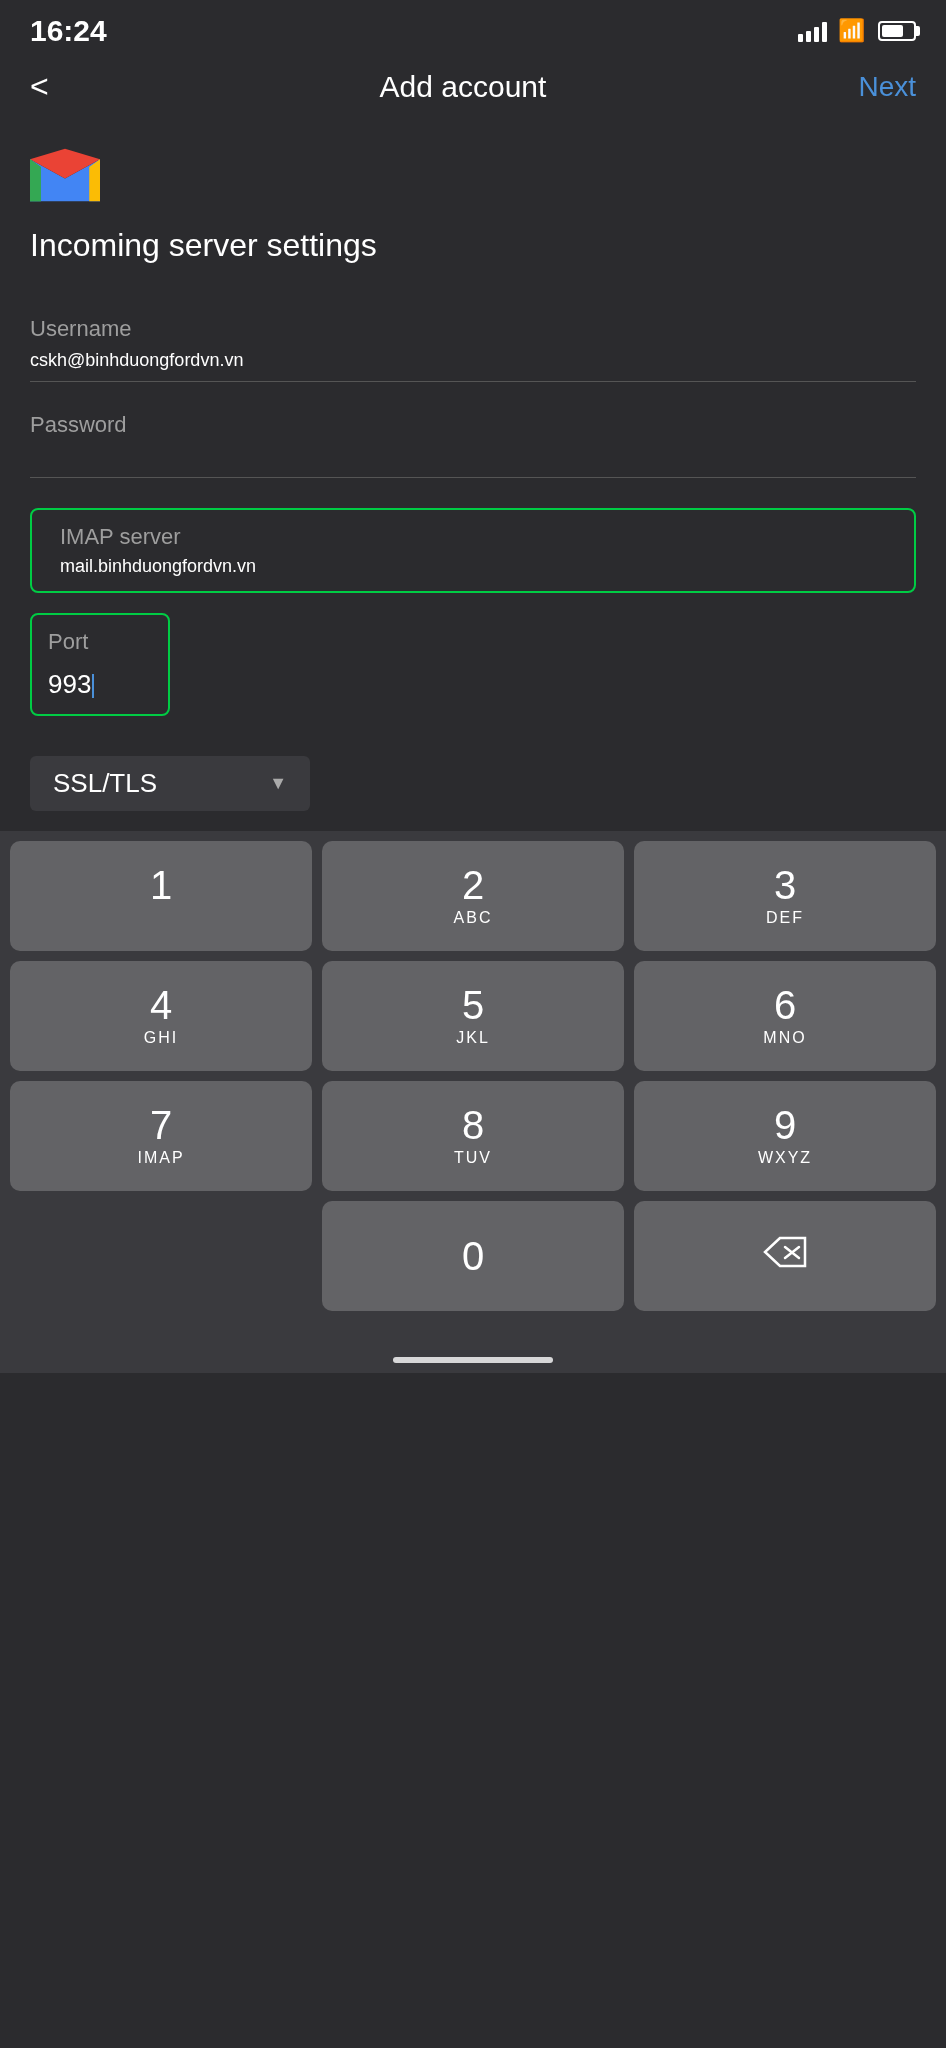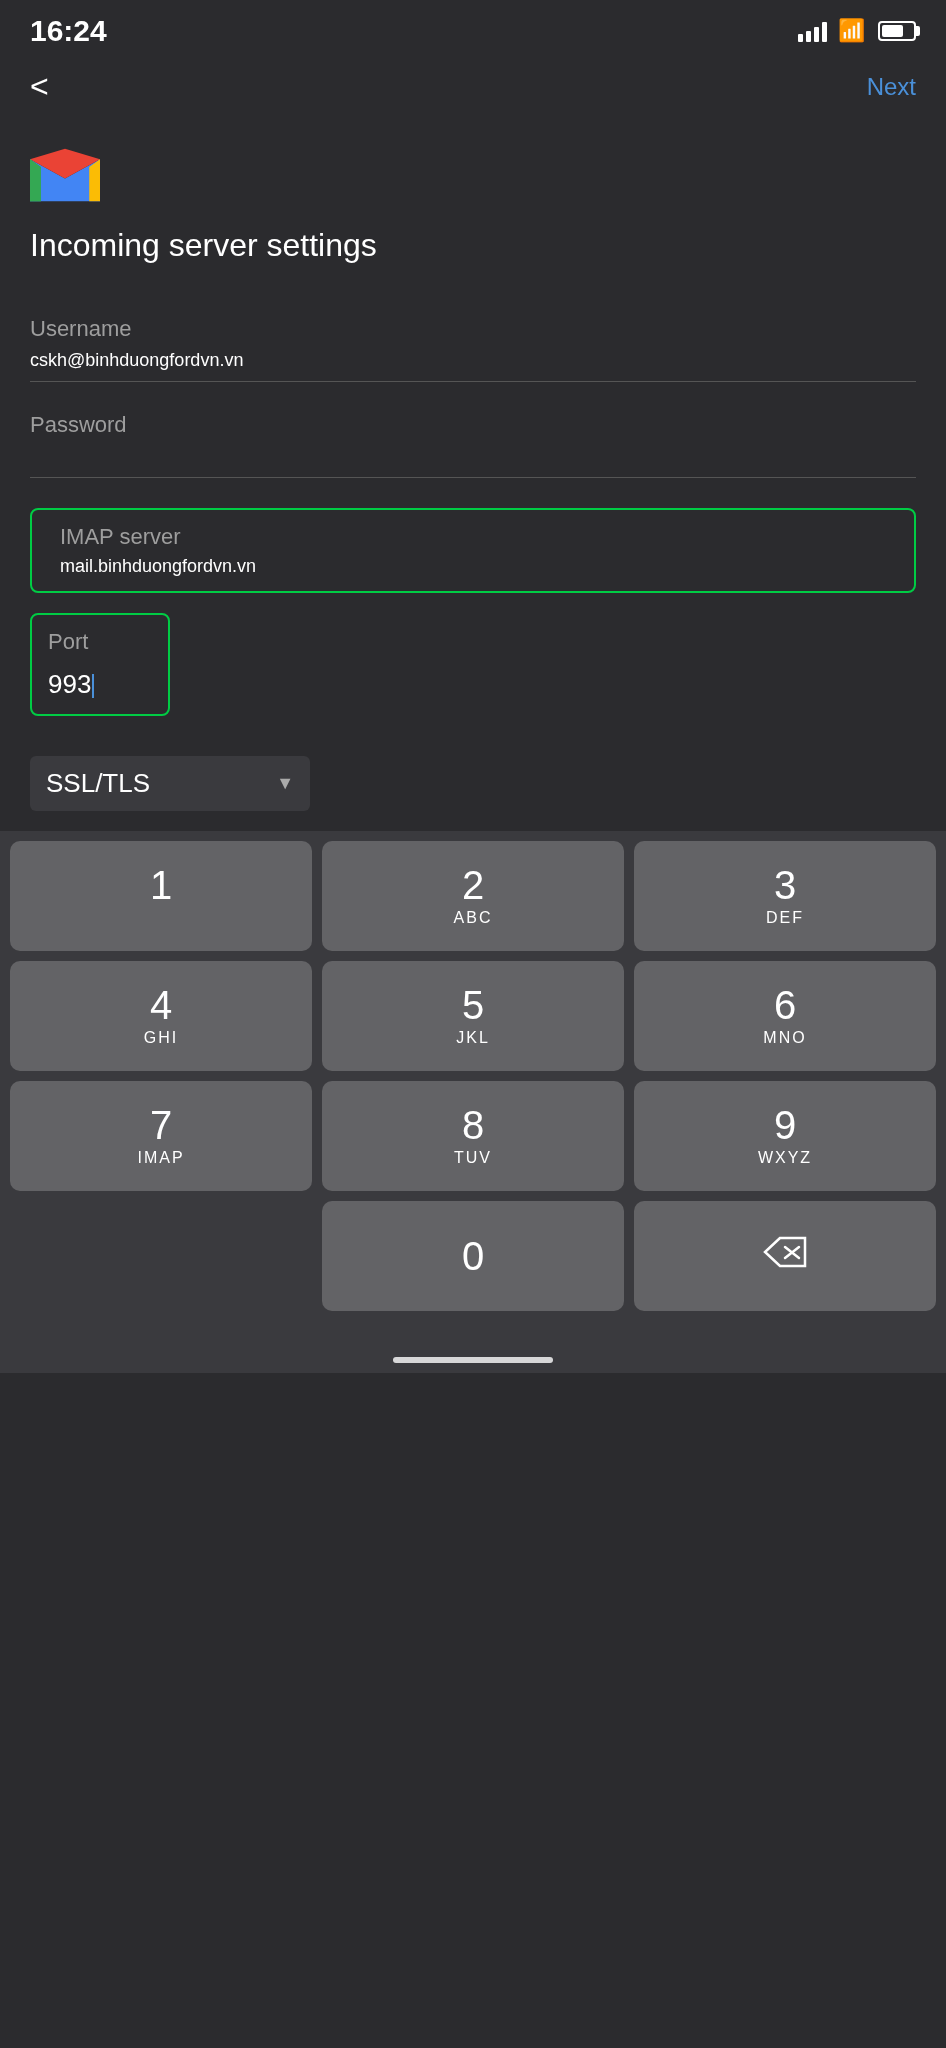--- a/index.html
+++ b/index.html
@@ -94,21 +94,21 @@
       width: 60px;
     }
     .nav-title {
       font-size: 30px;
       color: #ffffff;
       font-weight: 400;
       flex: 1;
       text-align: center;
     }
     .nav-next {
-      font-size: 24px;
+      font-size: 28px;
       color: #4a90d9;
       cursor: pointer;
       font-weight: 400;
       width: 80px;
       text-align: right;
     }
 
     
     .content {
       padding: 20px 30px 0 30px;
@@ -197,21 +197,21 @@
     }
     .security-label {
       font-size: 22px;
       color: #9e9e9e;
       margin-bottom: 10px;
     }
     .security-dropdown {
       display: flex;
       align-items: center;
       gap: 10px;
-      padding: 12px 16px;
+      padding: 12px 23px;
       background: #3a3a3e;
       border-radius: 6px;
       width: 280px;
     }
     .security-value {
       font-size: 26px;
       color: #ffffff;
       flex: 1;
     }
     .dropdown-arrow {
@@ -300,20 +300,21 @@
     </div>
     <span class="wifi-icon">📶</span>
     <div class="battery-icon">
       <div class="battery-fill"></div>
     </div>
   </div>
 </div>
 
 <div class="nav-bar">
   <span class="nav-back">&lt;</span>
+  <span class="nav-title">Add account</span>
   <span class="nav-next">Next</span>
 </div>
 
 <div class="content">
 
   
   <svg class="gmail-logo" viewBox="0 0 52 39" xmlns="http://www.w3.org/2000/svg">
     <path d="M0 39V7.8L26 22.1 52 7.8V39H0z" fill="#4285f4"></path>
     <path d="M0 7.8L26 22.1 52 7.8 26 0 0 7.8z" fill="#ea4335"></path>
     <path d="M0 7.8V39h8V13.5L0 7.8z" fill="#34a853"></path>

